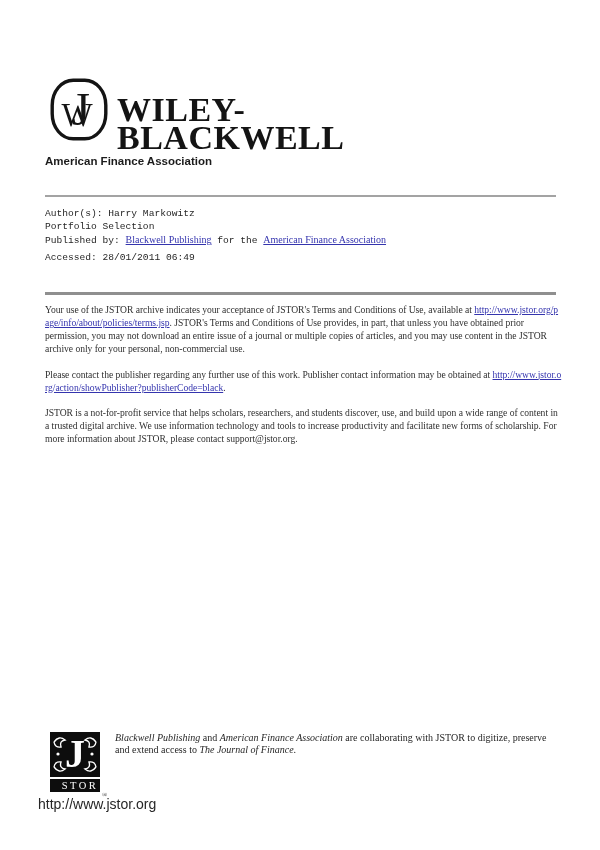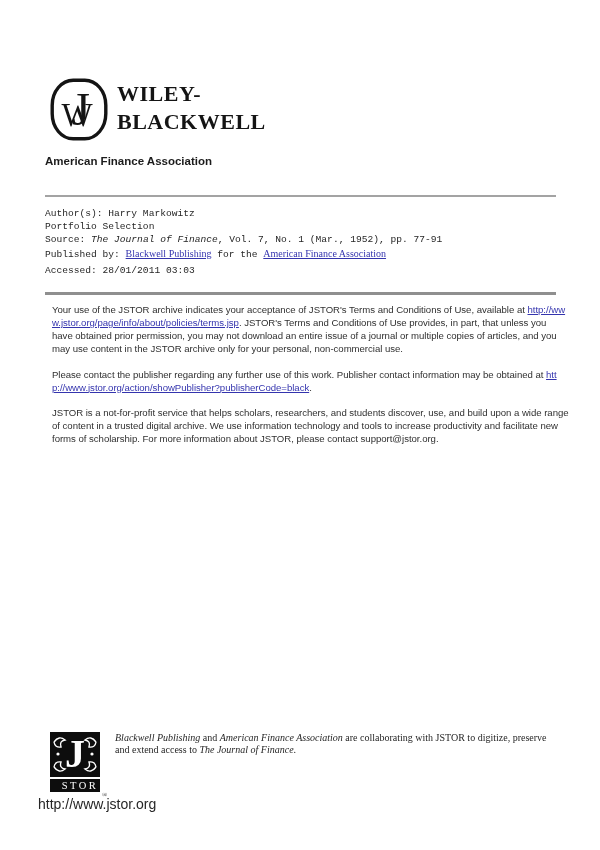--- a/index.html
+++ b/index.html
@@ -9,24 +9,24 @@
     margin:0 auto;
     background:#ffffff;
     font-family:"Liberation Serif", serif;
     color:#2e2e2e;
     overflow:hidden;
   }
   
   .wb-logo{position:absolute;left:50px;top:78px;display:flex;align-items:flex-start;}
   .wb-oval{display:block;}
   .wb-wordmark{
-    margin-left:9px;margin-top:2px;
+    margin-left:9px;margin-top:18px;
     font-family:"Liberation Serif", serif;
     font-weight:bold;color:#141414;
-    font-size:22px;line-height:28px;letter-spacing:0.5px;
+    font-size:34px;line-height:28px;letter-spacing:0.5px;
   }
   
   .assoc-heading{
     position:absolute;left:45px;top:155px;
     font-family:"Liberation Sans", sans-serif;
     font-weight:bold;font-size:11.5px;color:#1c1c1c;
   }
   
   .rule{position:absolute;left:45px;width:511px;background:#979797;}
   .rule-1{top:195px;height:2px;background:#a3a3a3;}
@@ -38,22 +38,22 @@
     font-size:9.6px;line-height:13.2px;color:#262626;
     white-space:nowrap;
   }
   .citation .accessed-line{margin-top:3px;}
   .cite-link{
     font-family:"Liberation Serif", serif;
     font-size:10px;color:#3434ae;text-decoration:underline;cursor:pointer;
   }
   
   .terms{
-    position:absolute;left:52px;top:303px;width:517px;
-    font-family:Liberation Sans, sans-serif;
+    position:absolute;left:45px;top:303px;width:517px;
+    font-family:Liberation Serif, serif;
     font-size:9.6px;line-height:13px;color:#303030;
     letter-spacing:-0.03px;
   }
   .terms p{margin:0 0 12.5px 0;}
   .terms a, .body-link{color:#3434ae;text-decoration:underline;cursor:pointer;word-break:break-all;}
   
   .collab-text{
     position:absolute;left:115px;top:732px;width:447px;
     font-family:"Liberation Serif", serif;
     font-size:10px;line-height:11.6px;color:#262626;
@@ -98,23 +98,22 @@
     </div>
   </div>
 
   <div class="assoc-heading">American Finance Association</div>
 
   <div class="rule rule-1"></div>
 
   <div class="citation">
     <div>Author(s): Harry Markowitz</div>
     <div>Portfolio Selection</div>
-    <div><span>Source: </span><i>The Journal of Finance</i><span>, Vol. 7, No. 1 (Mar., 1952), pp. 77-91</span></div>
     <div><span>Published by: </span><span class="cite-link">Blackwell Publishing</span><span> for the </span><span class="cite-link">American Finance Association</span></div>
-    <div class="accessed-line">Accessed: 28/01/2011 03:03</div>
+    <div class="accessed-line">Accessed: 28/01/2011 06:49</div>
   </div>
 
   <div class="rule rule-2"></div>
 
   <div class="terms">
     <p><span>Your use of the JSTOR archive indicates your acceptance of JSTOR's Terms and Conditions of Use, available at </span><span class="body-link">http://www.jstor.org/page/info/about/policies/terms.jsp</span><span>. JSTOR's Terms and Conditions of Use provides, in part, that unless you have obtained prior permission, you may not download an entire issue of a journal or multiple copies of articles, and you may use content in the JSTOR archive only for your personal, non-commercial use.</span></p>
     <p><span>Please contact the publisher regarding any further use of this work. Publisher contact information may be obtained at </span><span class="body-link">http://www.jstor.org/action/showPublisher?publisherCode=black</span><span>.</span></p>
     <p>JSTOR is a not-for-profit service that helps scholars, researchers, and students discover, use, and build upon a wide range of content in a trusted digital archive. We use information technology and tools to increase productivity and facilitate new forms of scholarship. For more information about JSTOR, please contact support@jstor.org.</p>
   </div>
 

